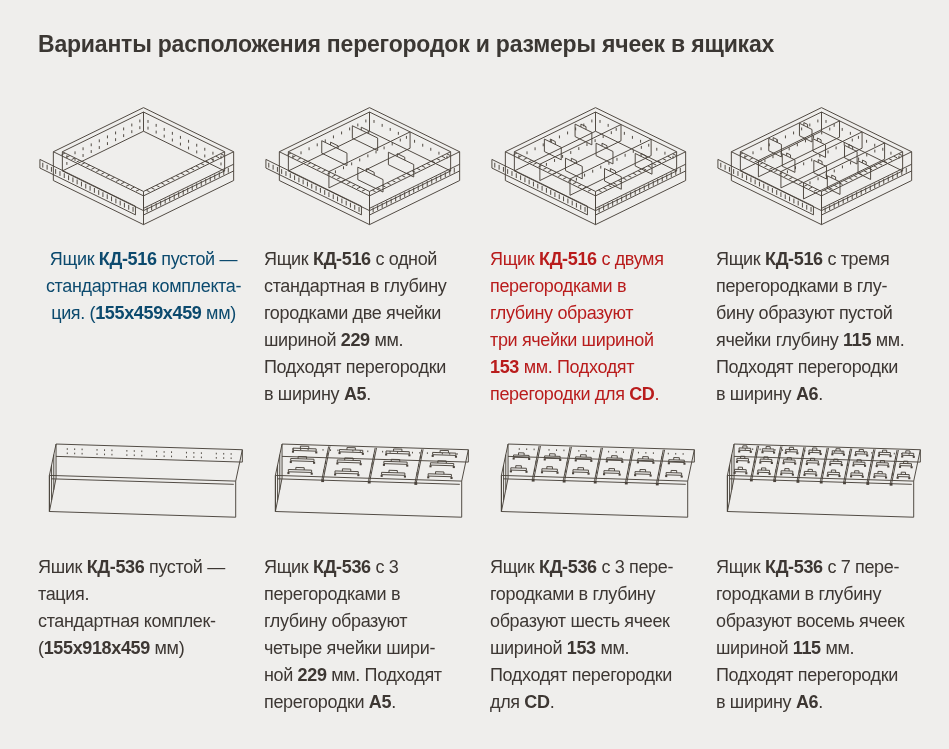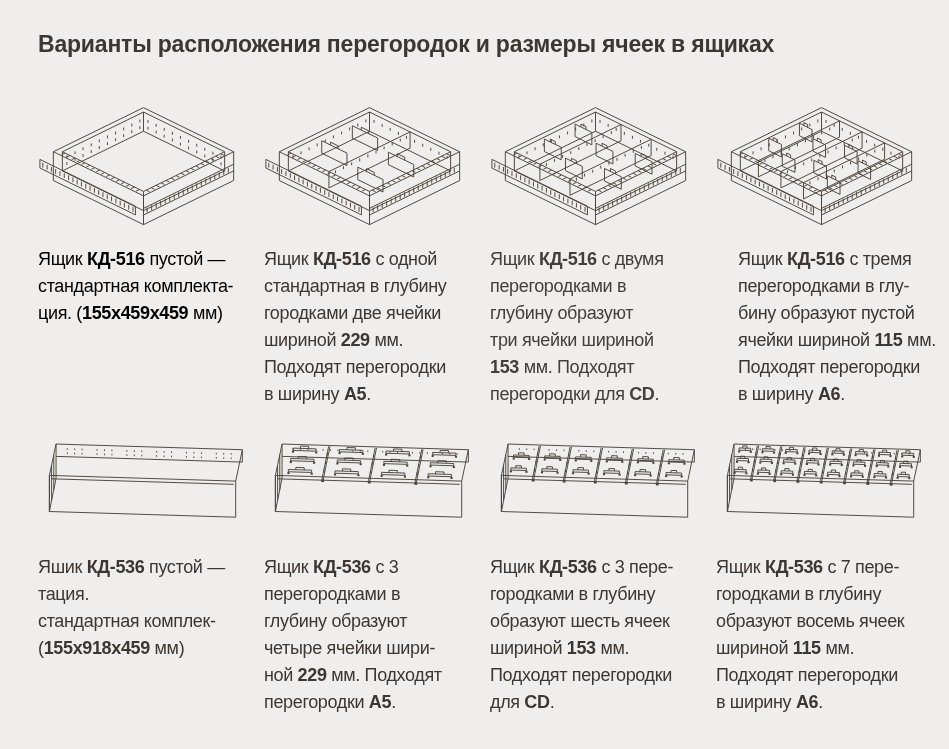--- a/index.html
+++ b/index.html
@@ -153,21 +153,21 @@
               <line x1="182.4" y1="70.0" x2="182.4" y2="73.0"></line>
               <line x1="97.8" y1="47.6" x2="97.8" y2="50.6"></line>
               <line x1="182.4" y1="77.0" x2="182.4" y2="80.0"></line>
               <line x1="106.2" y1="36.4" x2="106.2" y2="39.4"></line>
               <line x1="190.8" y1="74.2" x2="190.8" y2="77.2"></line>
               <line x1="106.2" y1="43.4" x2="106.2" y2="46.4"></line>
               <line x1="190.8" y1="81.2" x2="190.8" y2="84.2"></line>
             </g>
           </svg>
         </div>
-      <div class="caption" style="color: #000000;">
+      <div class="caption" style="color: #0c4a6e; text-align: center;">
           <div class="cl"><span>Ящик </span><b>КД-516</b><span> пустой —</span></div>
           <div class="cl"><span>стандартная комплекта-</span></div>
           <div class="cl"><span>ция. (</span><b>155х459х459</b><span> мм)</span></div>
         </div>
     </div>
     <div class="card">
       <div class="fig fig-sq">
           <svg width="216" height="149" viewBox="0 0 220 152" xmlns="http://www.w3.org/2000/svg">
             <g stroke="#4a433c" stroke-width="1" fill="none" stroke-linecap="butt">
               <polygon points="16.0,70.0 110.0,24.0 204.0,70.0 110.0,116.0"></polygon>
@@ -507,21 +507,21 @@
               <line x1="151.4" y1="71.8" x2="168.9" y2="80.4"></line>
               <line x1="151.4" y1="84.8" x2="168.9" y2="93.4"></line>
               <line x1="151.4" y1="71.8" x2="151.4" y2="84.8"></line>
               <line x1="168.9" y1="80.4" x2="168.9" y2="93.4"></line>
               <line x1="157.5" y1="71.8" x2="162.8" y2="74.4"></line>
               <line x1="157.5" y1="71.8" x2="157.5" y2="74.8"></line>
               <line x1="162.8" y1="74.4" x2="162.8" y2="77.4"></line>
             </g>
           </svg>
         </div>
-      <div class="caption" style="color: #404040;">
+      <div class="caption" style="color: #b91c1c;">
           <div class="cl"><span>Ящик </span><b>КД-516</b><span> с двумя</span></div>
           <div class="cl"><span>перегородками в</span></div>
           <div class="cl"><span>глубину образуют</span></div>
           <div class="cl"><span>три ячейки шириной</span></div>
           <div class="cl"><b>153</b><span> мм. Подходят</span></div>
           <div class="cl"><span>перегородки для </span><b>CD</b><span>.</span></div>
         </div>
     </div>
     <div class="card">
       <div class="fig fig-sq">
@@ -726,25 +726,25 @@
               <line x1="148.1" y1="79.4" x2="161.2" y2="85.9"></line>
               <line x1="148.1" y1="92.4" x2="161.2" y2="98.9"></line>
               <line x1="148.1" y1="79.4" x2="148.1" y2="92.4"></line>
               <line x1="161.2" y1="85.9" x2="161.2" y2="98.9"></line>
               <line x1="152.7" y1="78.7" x2="156.6" y2="80.6"></line>
               <line x1="152.7" y1="78.7" x2="152.7" y2="81.7"></line>
               <line x1="156.6" y1="80.6" x2="156.6" y2="83.6"></line>
             </g>
           </svg>
         </div>
-      <div class="caption" style="color: rgb(61, 55, 51); margin-left: 22px;">
+      <div class="caption" style="color: rgb(61, 55, 51);">
           <div class="cl"><span>Ящик </span><b>КД-516</b><span> с тремя</span></div>
           <div class="cl"><span>перегородками в глу-</span></div>
           <div class="cl"><span>бину образуют пустой</span></div>
-          <div class="cl"><span>ячейки шириной </span><b>115</b><span> мм.</span></div>
+          <div class="cl"><span>ячейки глубину </span><b>115</b><span> мм.</span></div>
           <div class="cl"><span>Подходят перегородки</span></div>
           <div class="cl"><span>в ширину </span><b>А6</b><span>.</span></div>
         </div>
     </div>
 
     <div class="card">
       <div class="fig fig-wd">
           <svg width="218" height="110" viewBox="0 0 222 112" xmlns="http://www.w3.org/2000/svg">
             <g stroke="#4a433c" stroke-width="1" fill="none" stroke-linecap="butt">
               <polygon points="12.0,48.0 208.0,54.0 208.0,92.0 12.0,86.0"></polygon>

